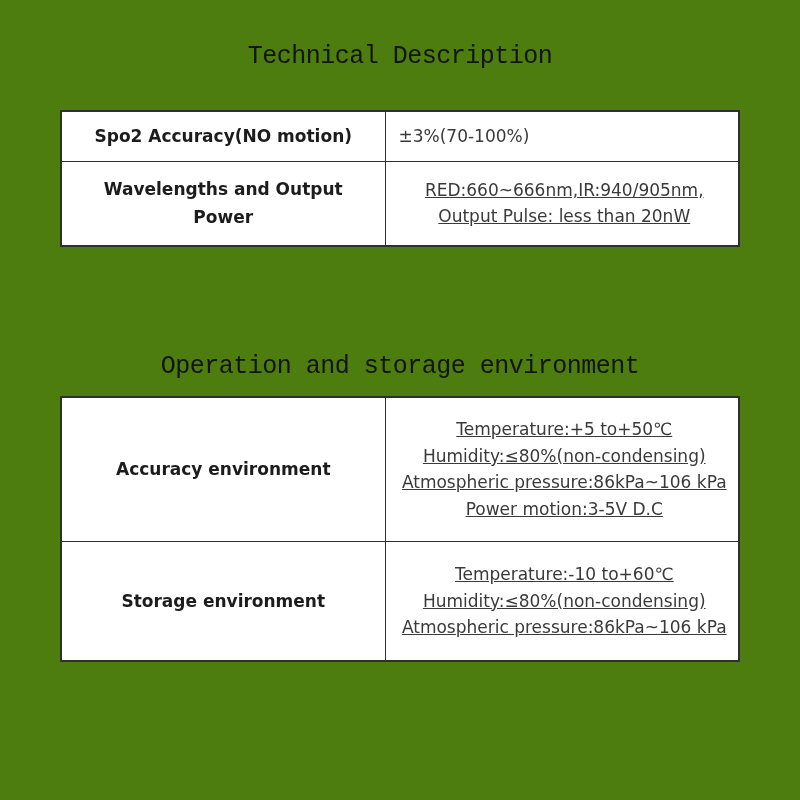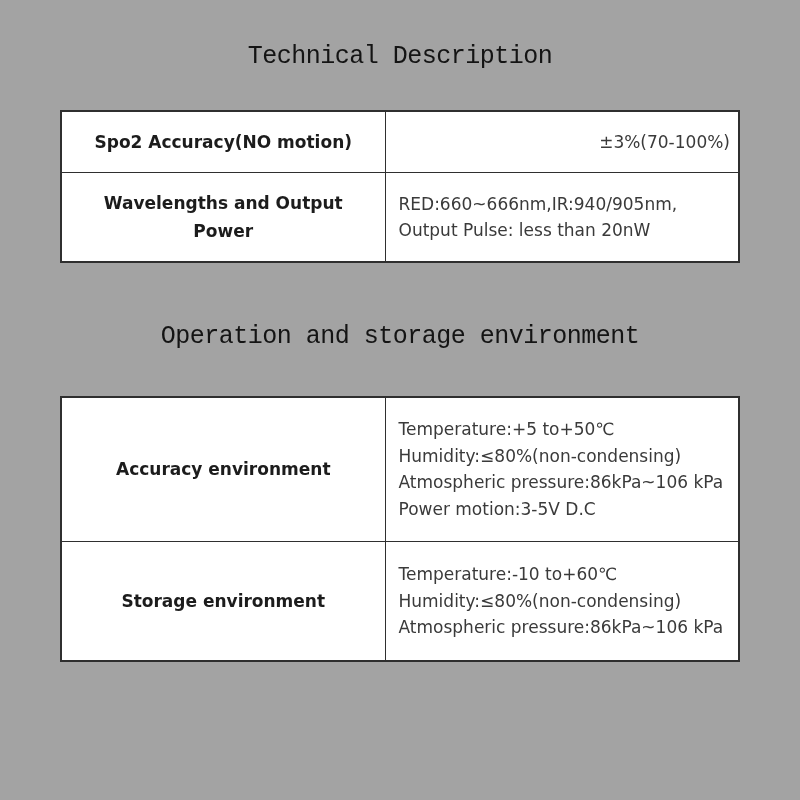--- a/index.html
+++ b/index.html
@@ -4,39 +4,39 @@
 <style>
   html, body {
     margin: 0;
     padding: 0;
     background: #ffffff;
   }
   .page {
     position: relative;
     width: 800px;
     height: 800px;
-    background: #a3a3a3;
+    background: #4d7c0f;
     font-family: "DejaVu Sans", sans-serif;
     color: #1c1c1c;
     overflow: hidden;
   }
   .doc-title {
     position: absolute;
     left: 0;
     width: 100%;
     margin: 0;
     text-align: center;
     font-family: "Liberation Mono", "DejaVu Sans Mono", monospace;
     font-weight: 400;
     font-size: 25px;
     letter-spacing: -0.5px;
     color: #141414;
   }
   .title-1 { top: 42px; }
-  .title-2 { top: 322px; }
+  .title-2 { top: 352px; }
 
   table.spec-table {
     position: absolute;
     left: 60px;
     border-collapse: collapse;
     table-layout: fixed;
     width: 678px;
     background: #ffffff;
     border: 2px solid #2f2f2f;
   }
@@ -54,31 +54,31 @@
   .table-2 tr.row-0 { height: 144px; }
   .table-2 tr.row-1 { height: 120px; }
 
   td.label-cell {
     font-weight: bold;
     font-size: 17px;
     line-height: 28px;
     color: #1c1c1c;
     text-align: center;
     vertical-align: middle;
-    padding: 16px 28px;
+    padding: 4px 28px;
   }
   td.value-cell {
     font-size: 17px;
     line-height: 26.5px;
     color: #3a3a3a;
     vertical-align: middle;
     padding: 0 8px 0 13px;
   }
-  td.value-center { text-align: right; }
-  td.value-left   { text-align: left; }
+  td.value-center { text-align: left; }
+  td.value-left   { text-align: center; text-decoration: underline; }
   .value-line { white-space: nowrap; }
 </style>
 </head>
 <body>
 
 <div class="page">
 
   <h1 class="doc-title title-1">Technical Description</h1>
 
   <table class="spec-table table-1">

